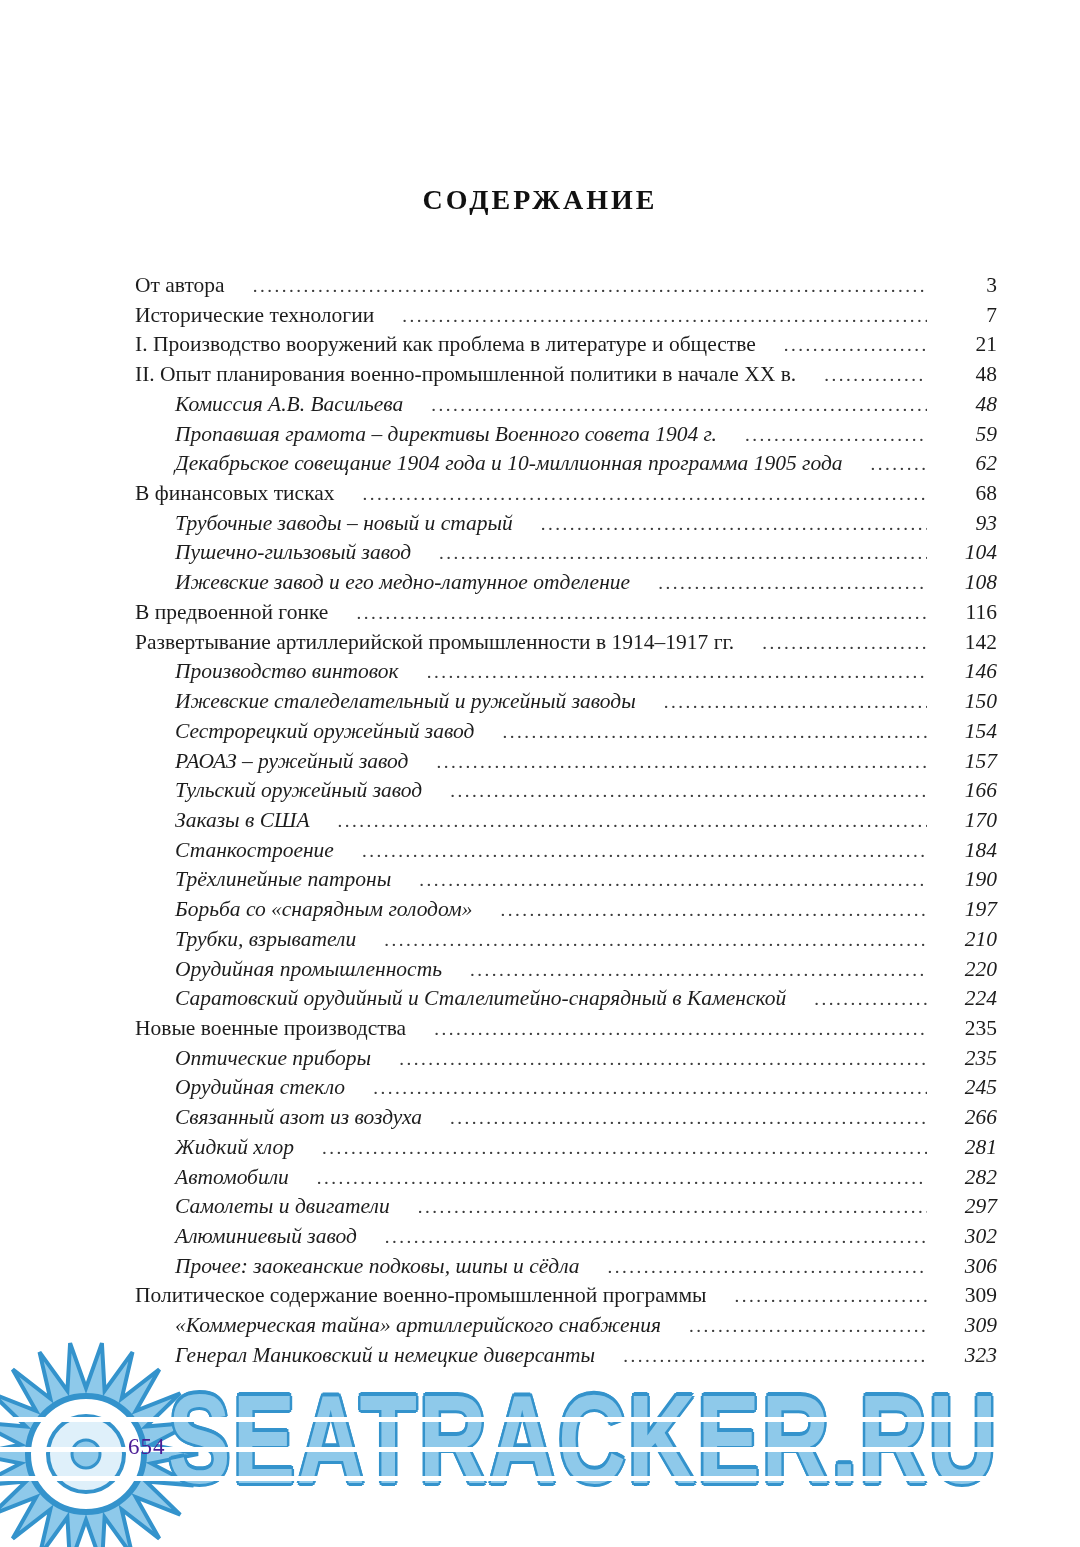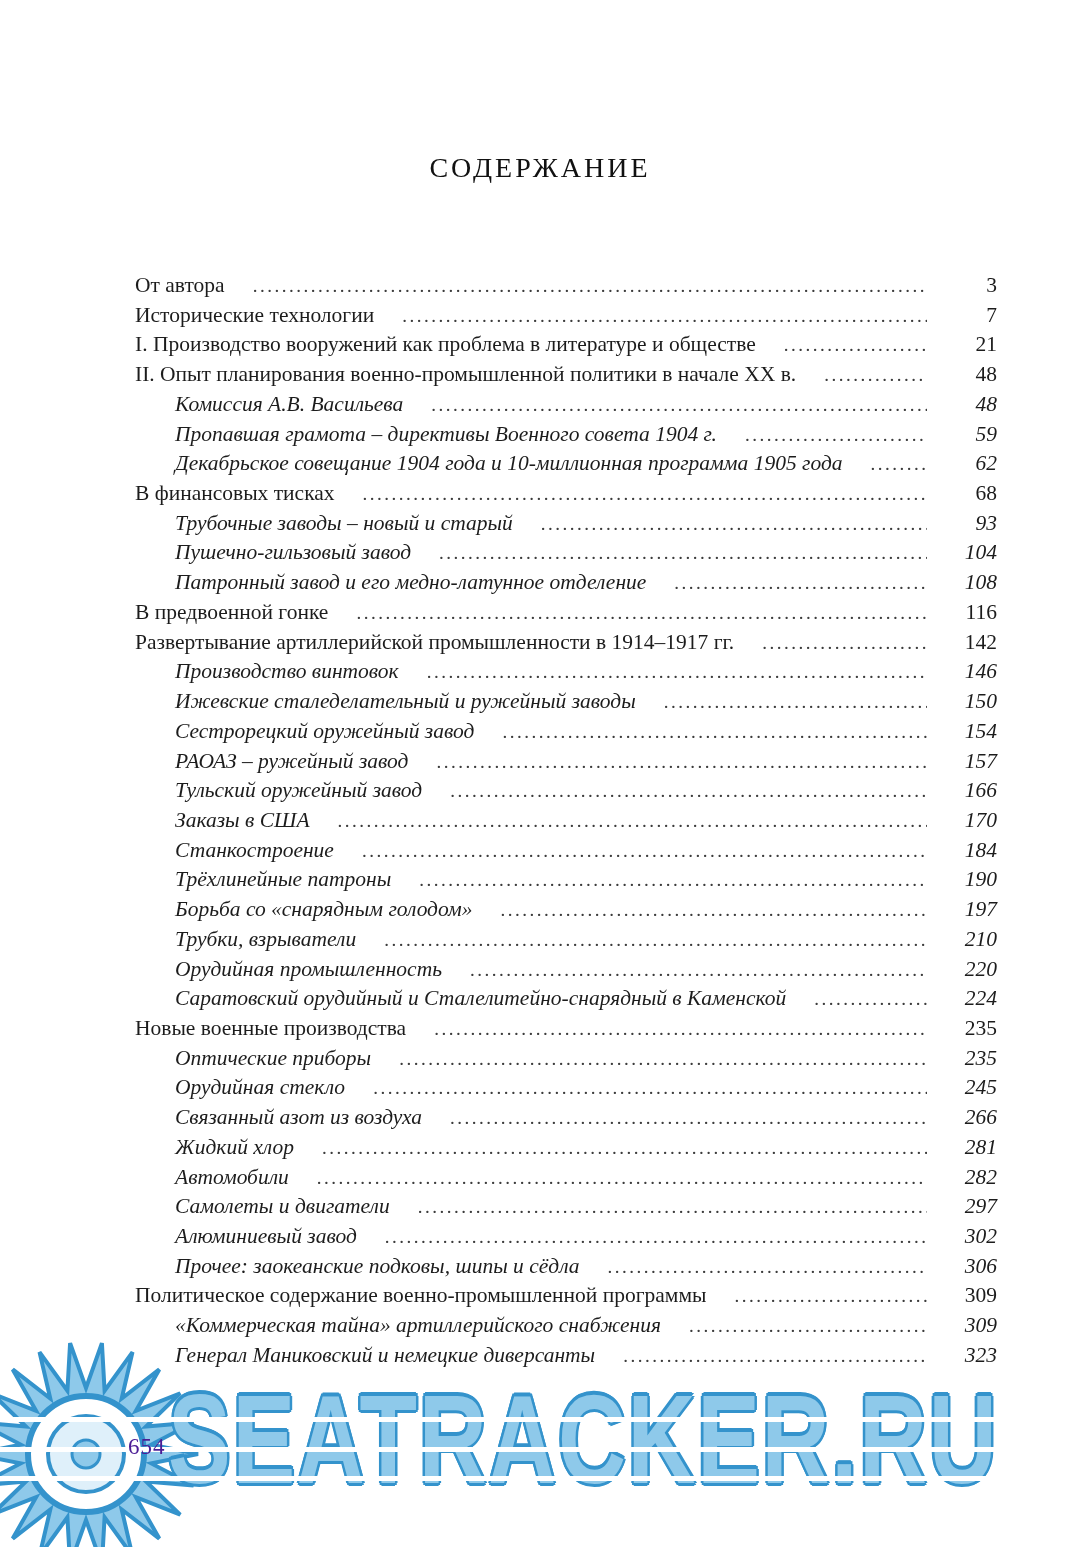--- a/index.html
+++ b/index.html
@@ -7,26 +7,26 @@
   body {
     position: relative;
     background: #ffffff;
     font-family: "Liberation Serif", "DejaVu Serif", serif;
     color: #1c1c1c;
     overflow: hidden;
   }
 
   .page-title {
     position: absolute;
-    top: 152px;
+    top: 184px;
     left: 0;
     width: 100%;
     text-align: center;
     font-size: 28px;
-    font-weight: normal;
+    font-weight: bold;
     letter-spacing: 3px;
     color: #111;
   }
 
   .toc {
     position: absolute;
     top: 271px;
     left: 135px;
     width: 862px;
   }
@@ -172,21 +172,21 @@
       <span class="toc-text">Трубочные заводы – новый и старый</span>
       <span class="dots"></span>
       <span class="pageno">93</span>
     </div>
     <div class="toc-line sub">
       <span class="toc-text">Пушечно-гильзовый завод</span>
       <span class="dots"></span>
       <span class="pageno">104</span>
     </div>
     <div class="toc-line sub">
-      <span class="toc-text">Патронный завод и его медно-латунное отделение</span>
+      <span class="toc-text">Ижевские завод и его медно-латунное отделение</span>
       <span class="dots"></span>
       <span class="pageno">108</span>
     </div>
     <div class="toc-line">
       <span class="toc-text">В предвоенной гонке</span>
       <span class="dots"></span>
       <span class="pageno">116</span>
     </div>
     <div class="toc-line">
       <span class="toc-text">Развертывание артиллерийской промышленности в 1914–1917 гг.</span>

